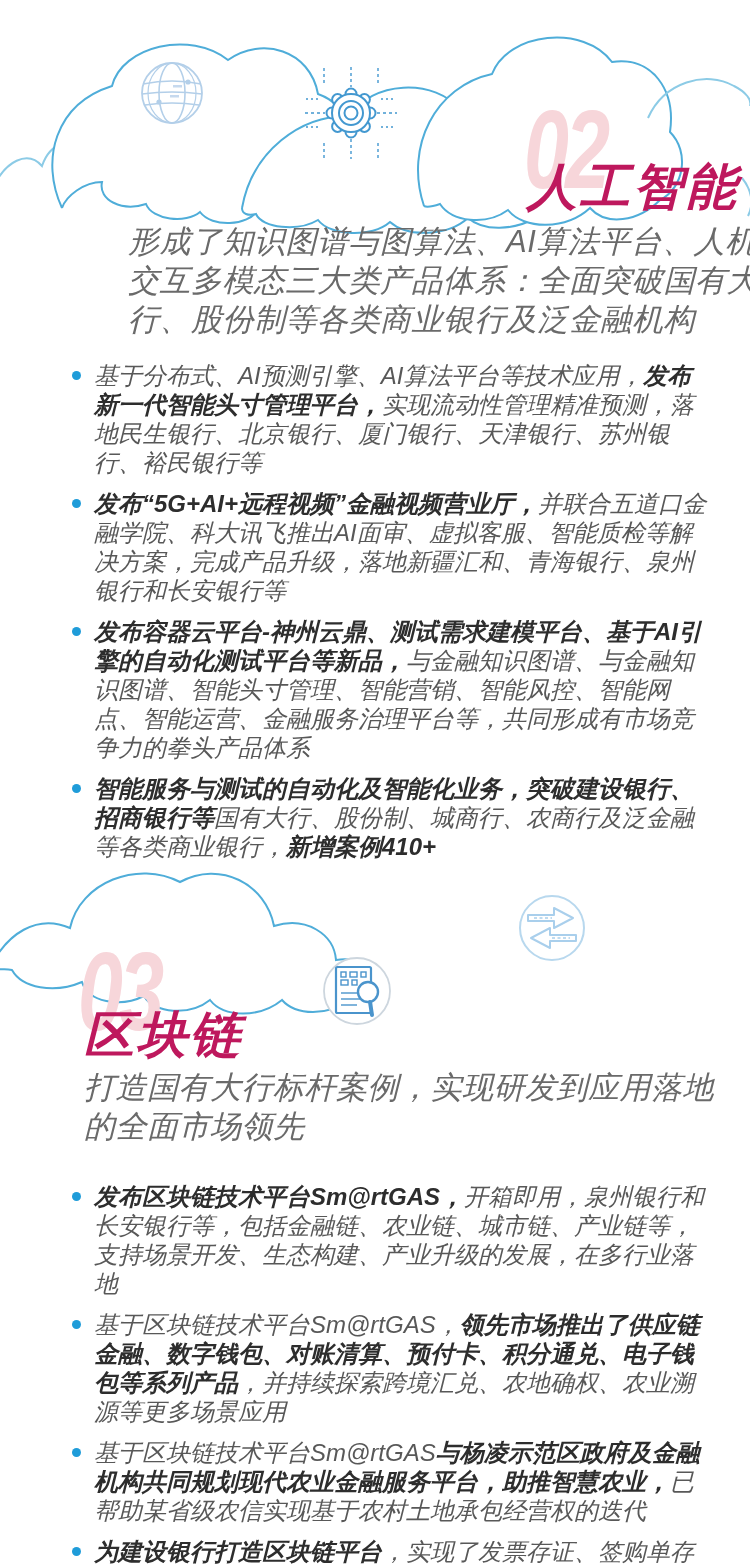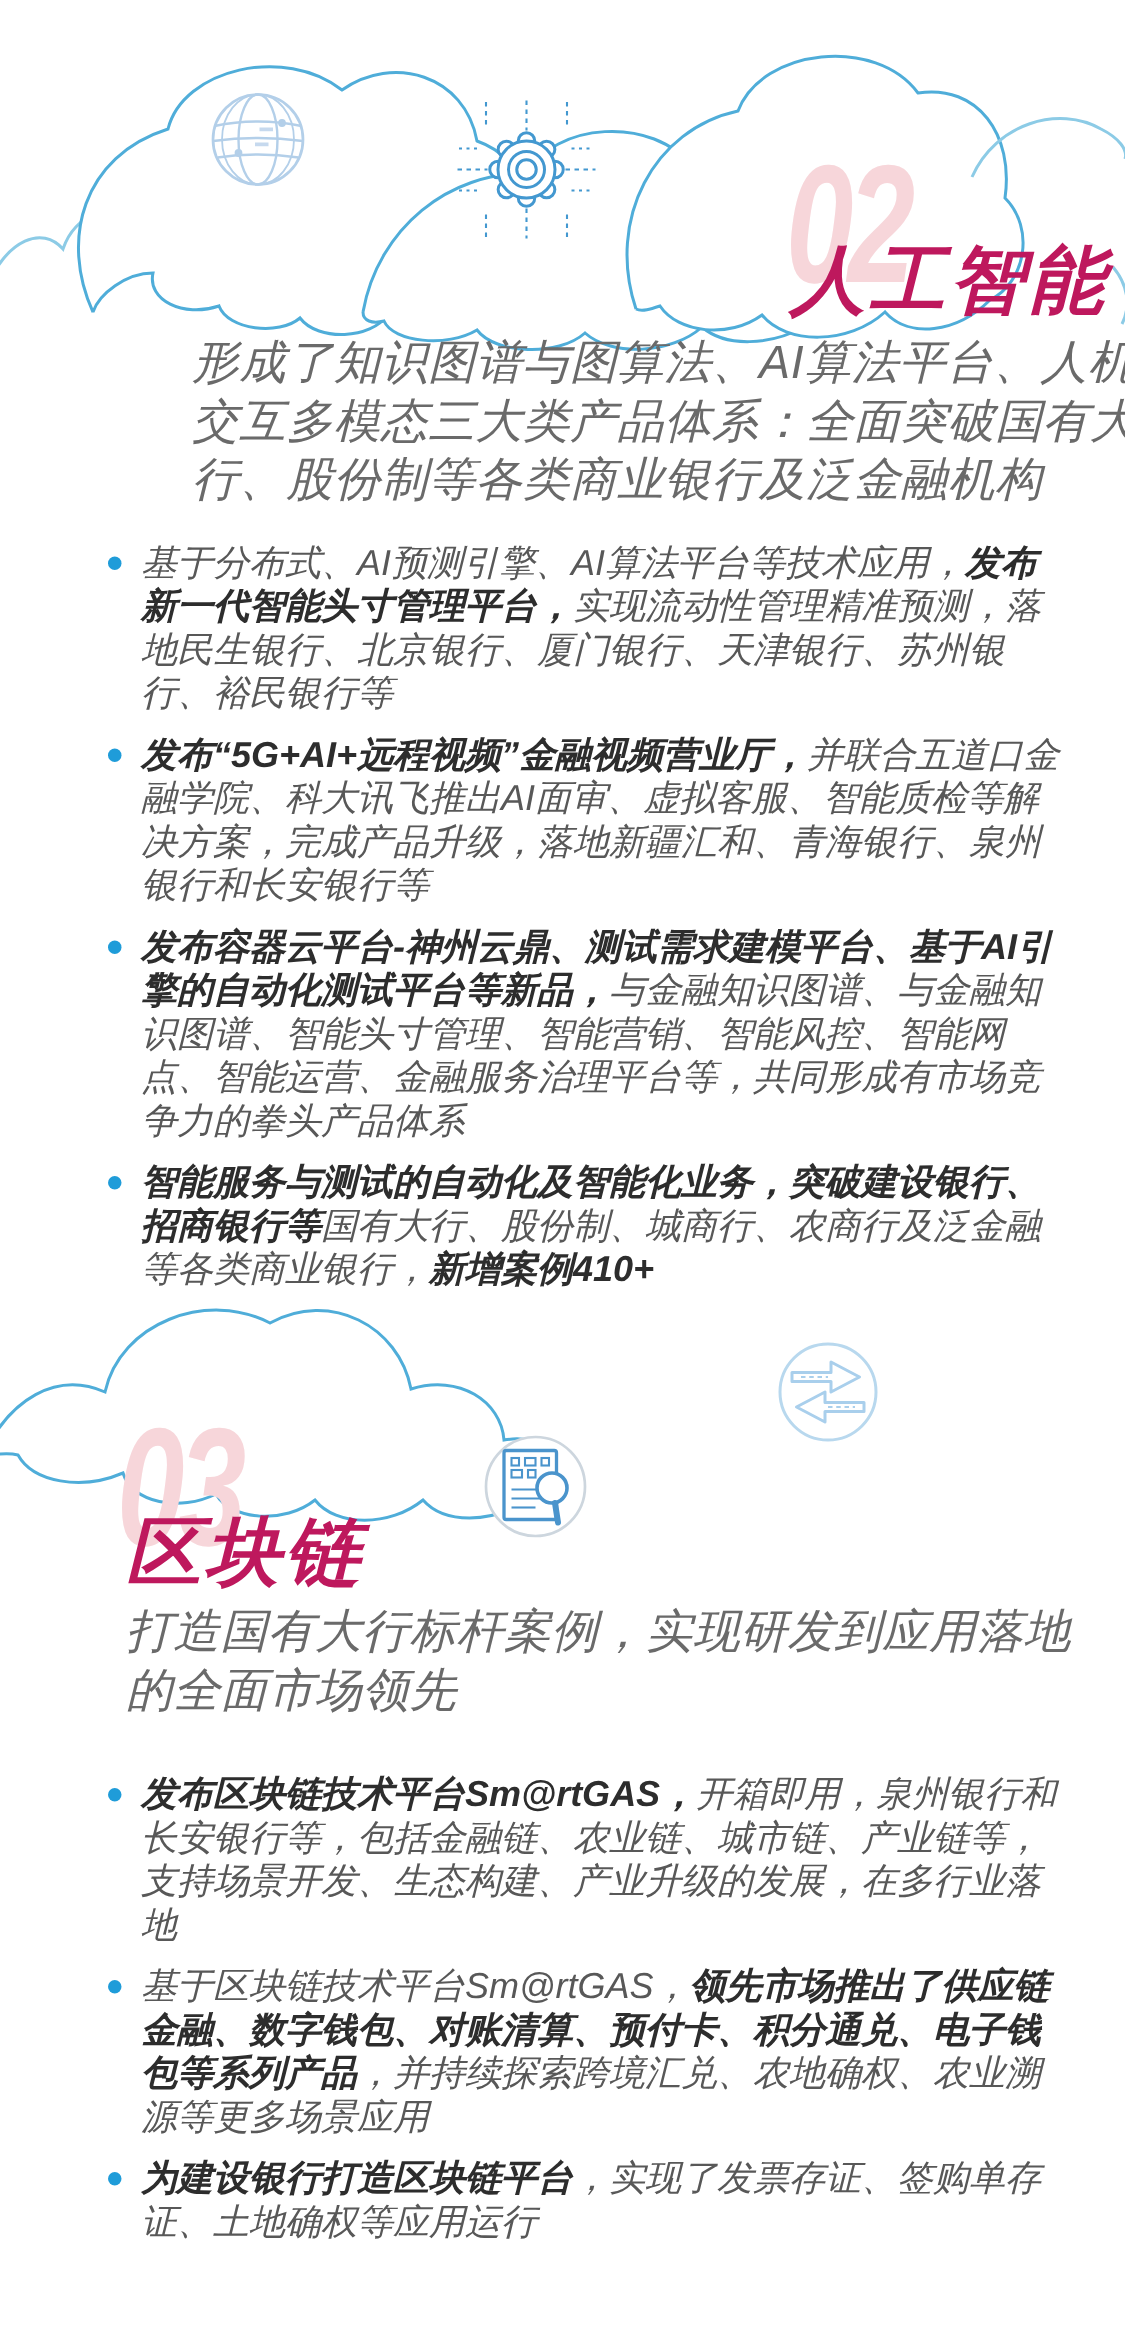--- a/index.html
+++ b/index.html
@@ -176,18 +176,22 @@
         <li>
           <span class="dot"></span>
           <div class="btxt"><b>发布区块链技术平台Sm@rtGAS，</b><span>开箱即用，泉州银行和长安银行等，包括金融链、农业链、城市链、产业链等，支持场景开发、生态构建、产业升级的发展，在多行业落地</span></div>
         </li>
         <li>
           <span class="dot"></span>
           <div class="btxt"><span>基于区块链技术平台Sm@rtGAS，</span><b>领先市场推出了供应链金融、数字钱包、对账清算、预付卡、积分通兑、电子钱包等系列产品</b><span>，并持续探索跨境汇兑、农地确权、农业溯源等更多场景应用</span></div>
         </li>
         <li>
           <span class="dot"></span>
+          <div class="btxt"><span>基于区块链技术平台Sm@rtGAS</span><b>与杨凌示范区政府及金融机构共同规划现代农业金融服务平台，助推智慧农业，</b><span>已帮助某省级农信实现基于农村土地承包经营权的迭代</span></div>
+        </li>
+        <li>
+          <span class="dot"></span>
           <div class="btxt"><b>为建设银行打造区块链平台</b><span>，实现了发票存证、签购单存证、土地确权等应用运行</span></div>
         </li>
       </ul>
   </section>
 
 </div>
 
 </body></html>

